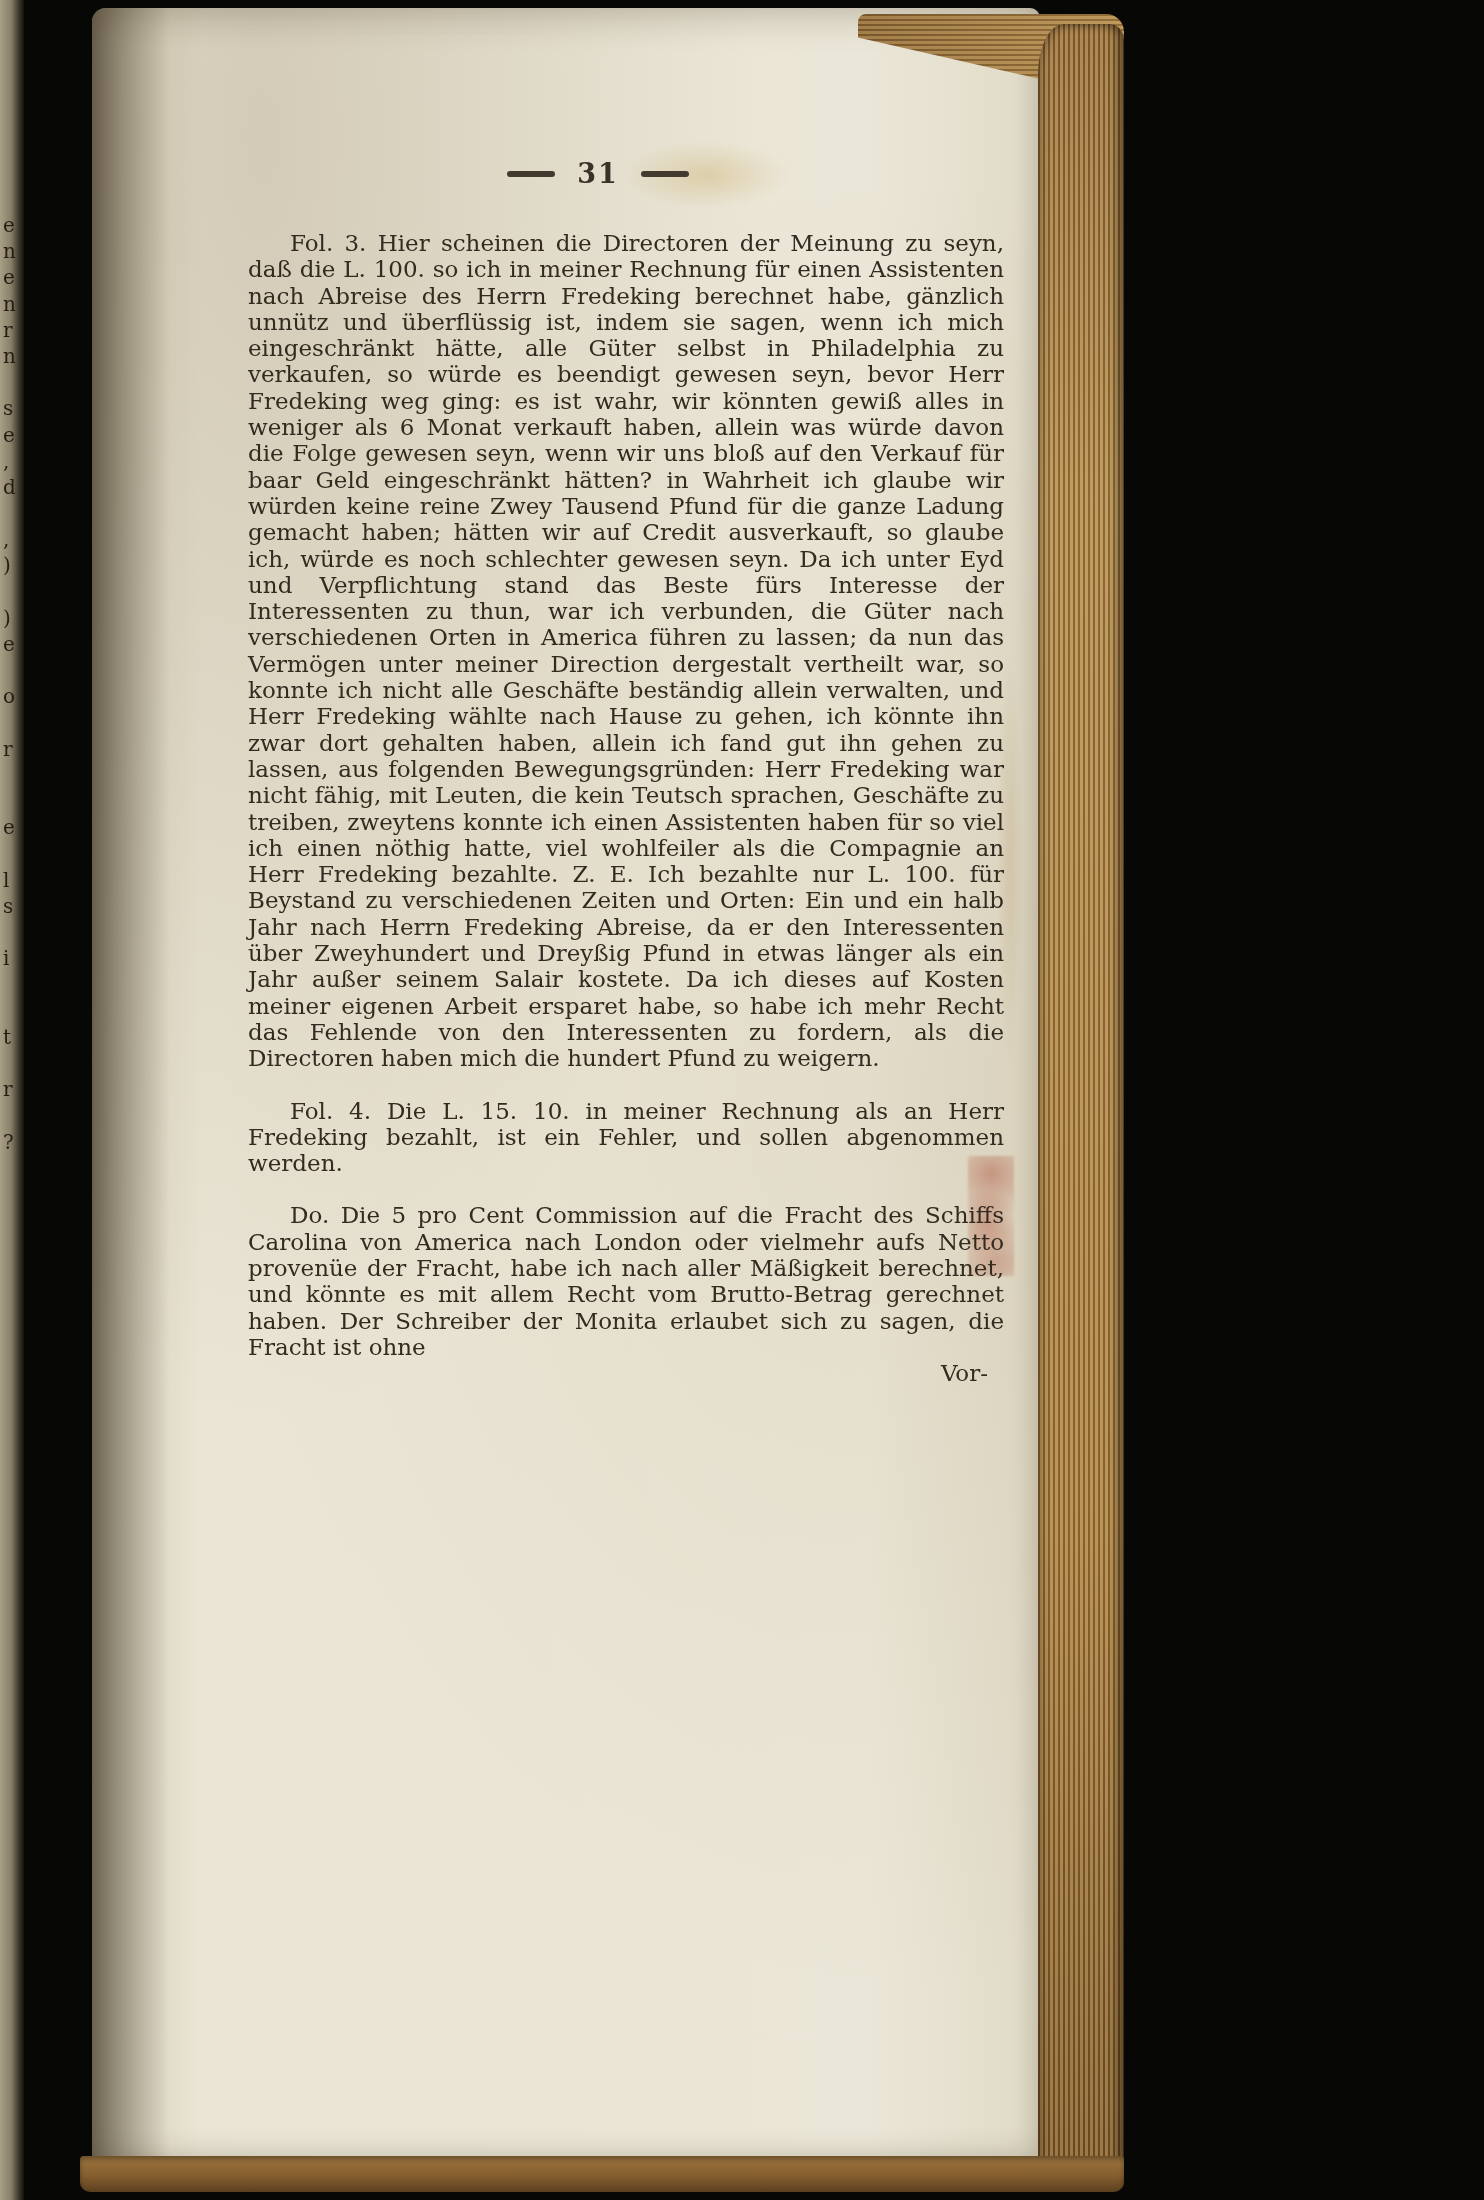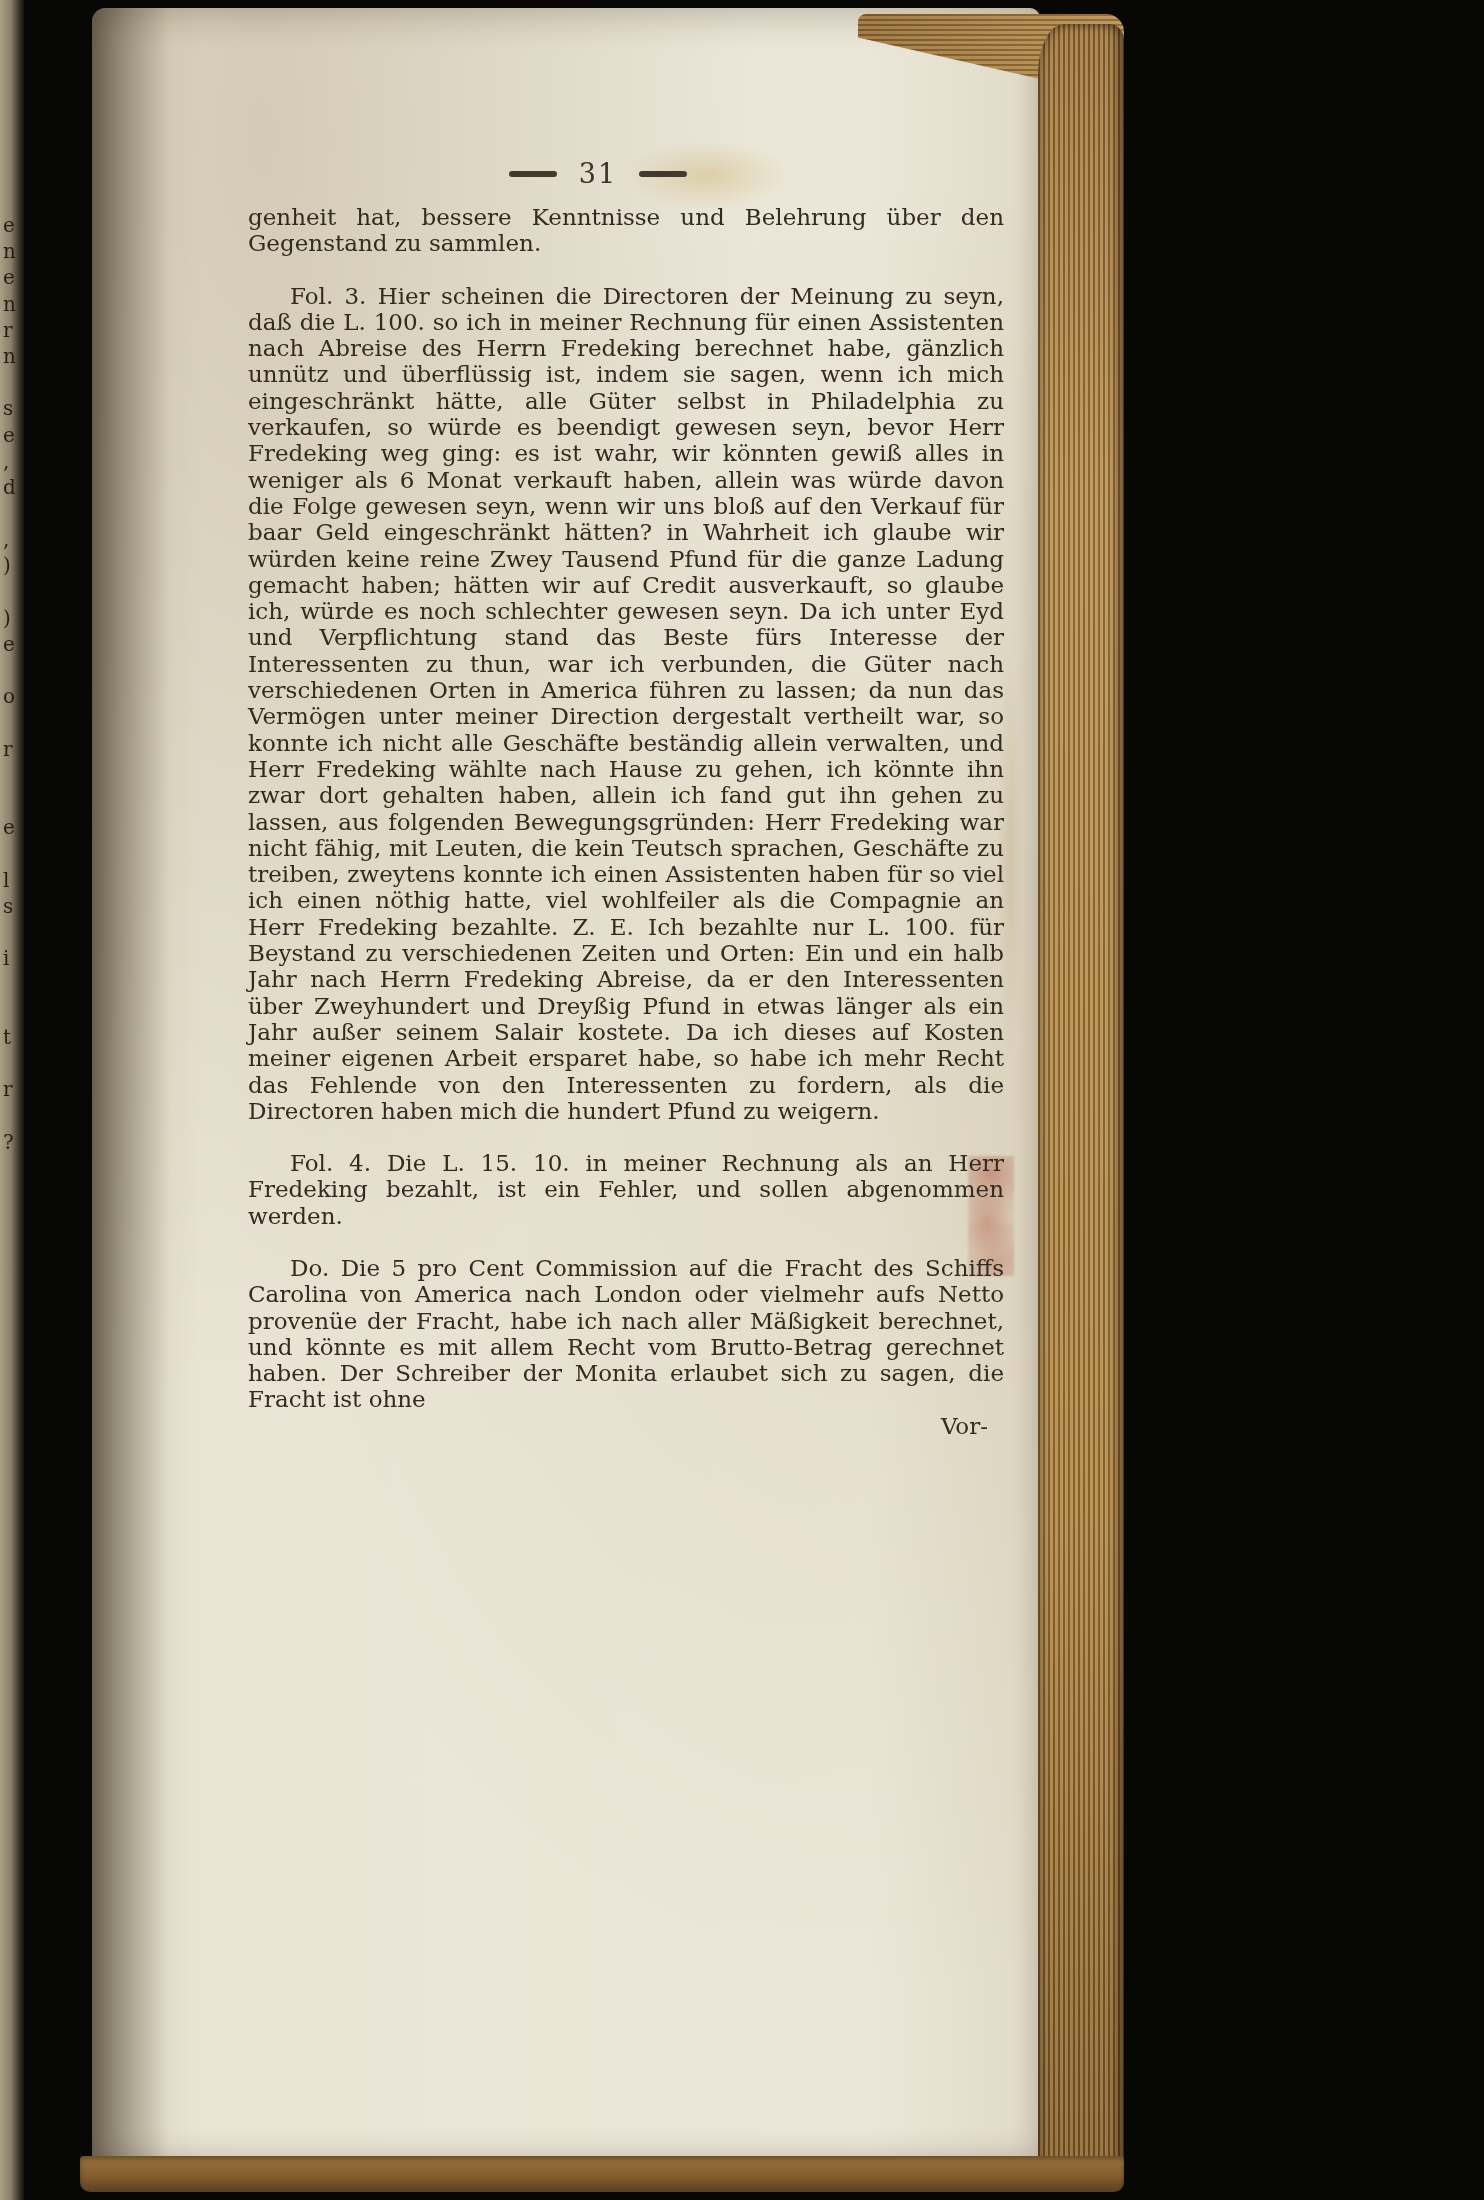--- a/index.html
+++ b/index.html
@@ -63,21 +63,21 @@
     position:absolute; left:80px; top:2156px; width:1044px; height:36px;
     background:linear-gradient(to bottom, #9d7540 0%, #845e2e 55%, #5d4020 100%);
     border-radius:4px 4px 10px 10px;
     box-shadow: inset 0 3px 5px rgba(0,0,0,.35);
   }
 
   
   .pagenum {
     position:absolute; top:150px; left:156px; width:700px;
     display:flex; align-items:center; justify-content:center; gap:22px;
-    color:#3a3128; font-size:27px; font-weight:normal; letter-spacing:2px;
+    color:#3a3128; font-size:27px; font-weight:bold; letter-spacing:2px;
   }
   .pagenum .rule { width:48px; height:6px; background:#423a2e; border-radius:3px; }
 
   
   .text-block {
     position:absolute; left:156px; top:196px; width:756px;
     color:#332a20; font-size:23px; line-height:26.3px;
     text-align:justify; hyphens:auto; -webkit-hyphens:auto;
   }
   .para { margin:0; }
@@ -154,21 +154,20 @@
     <div class="stain-red"></div>
 
     <div class="pagenum">
       <span class="rule"></span>
       <span>31</span>
       <span class="rule"></span>
     </div>
 
     <div class="text-block">
 
-    <p class="para">genheit hat, bessere Kenntnisse und Belehrung über den Gegenstand zu sammlen.</p>
         <p class="para indent">Fol. 3. Hier scheinen die Directoren der Meinung zu seyn, daß die L. 100. so ich in meiner Rechnung für einen Assistenten nach Abreise des Herrn Fredeking berechnet habe, gänzlich unnütz und überflüssig ist, indem sie sagen, wenn ich mich eingeschränkt hätte, alle Güter selbst in Philadelphia zu verkaufen, so würde es beendigt gewesen seyn, bevor Herr Fredeking weg ging: es ist wahr, wir könnten gewiß alles in weniger als 6 Monat verkauft haben, allein was würde davon die Folge gewesen seyn, wenn wir uns bloß auf den Verkauf für baar Geld eingeschränkt hätten? in Wahrheit ich glaube wir würden keine reine Zwey Tausend Pfund für die ganze Ladung gemacht haben; hätten wir auf Credit ausverkauft, so glaube ich, würde es noch schlechter gewesen seyn. Da ich unter Eyd und Verpflichtung stand das Beste fürs Interesse der Interessenten zu thun, war ich verbunden, die Güter nach verschiedenen Orten in America führen zu lassen; da nun das Vermögen unter meiner Direction dergestalt vertheilt war, so konnte ich nicht alle Geschäfte beständig allein verwalten, und Herr Fredeking wählte nach Hause zu gehen, ich könnte ihn zwar dort gehalten haben, allein ich fand gut ihn gehen zu lassen, aus folgenden Bewegungsgründen: Herr Fredeking war nicht fähig, mit Leuten, die kein Teutsch sprachen, Geschäfte zu treiben, zweytens konnte ich einen Assistenten haben für so viel ich einen nöthig hatte, viel wohlfeiler als die Compagnie an Herr Fredeking bezahlte. Z. E. Ich bezahlte nur L. 100. für Beystand zu verschiedenen Zeiten und Orten: Ein und ein halb Jahr nach Herrn Fredeking Abreise, da er den Interessenten über Zweyhundert und Dreyßig Pfund in etwas länger als ein Jahr außer seinem Salair kostete. Da ich dieses auf Kosten meiner eigenen Arbeit ersparet habe, so habe ich mehr Recht das Fehlende von den Interessenten zu fordern, als die Directoren haben mich die hundert Pfund zu weigern.</p>
         <p class="para indent">Fol. 4. Die L. 15. 10. in meiner Rechnung als an Herr Fredeking bezahlt, ist ein Fehler, und sollen abgenommen werden.</p>
         <p class="para indent">Do. Die 5 pro Cent Commission auf die Fracht des Schiffs Carolina von America nach London oder vielmehr aufs Netto provenüe der Fracht, habe ich nach aller Mäßigkeit berechnet, und könnte es mit allem Recht vom Brutto-Betrag gerechnet haben. Der Schreiber der Monita erlaubet sich zu sagen, die Fracht ist ohne</p>
         <div class="catchword">Vor-</div>
       </div>
   </div>
 
   <div class="head-edge"></div>
   <div class="fore-edge"></div>
   <div class="bottom-edge"></div>

